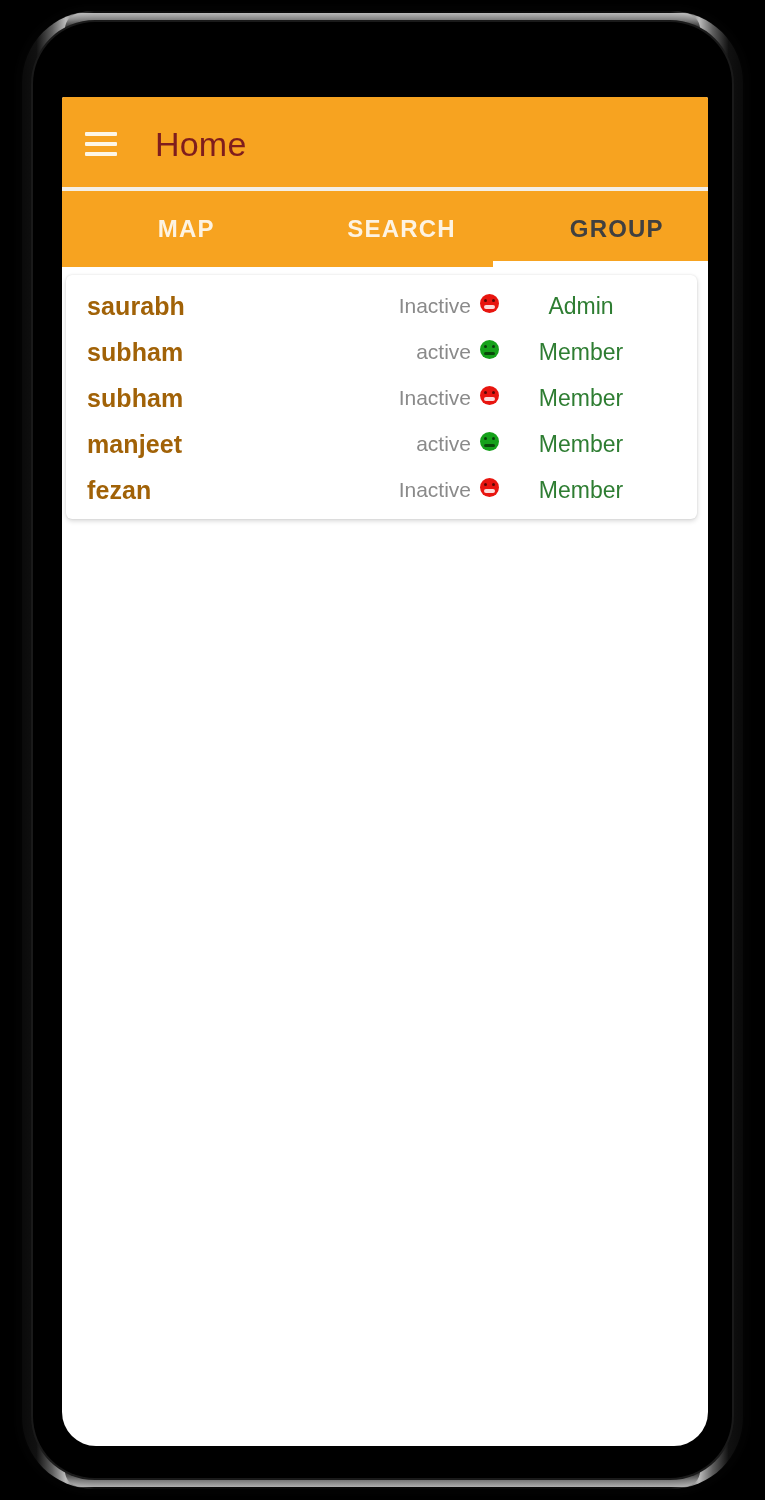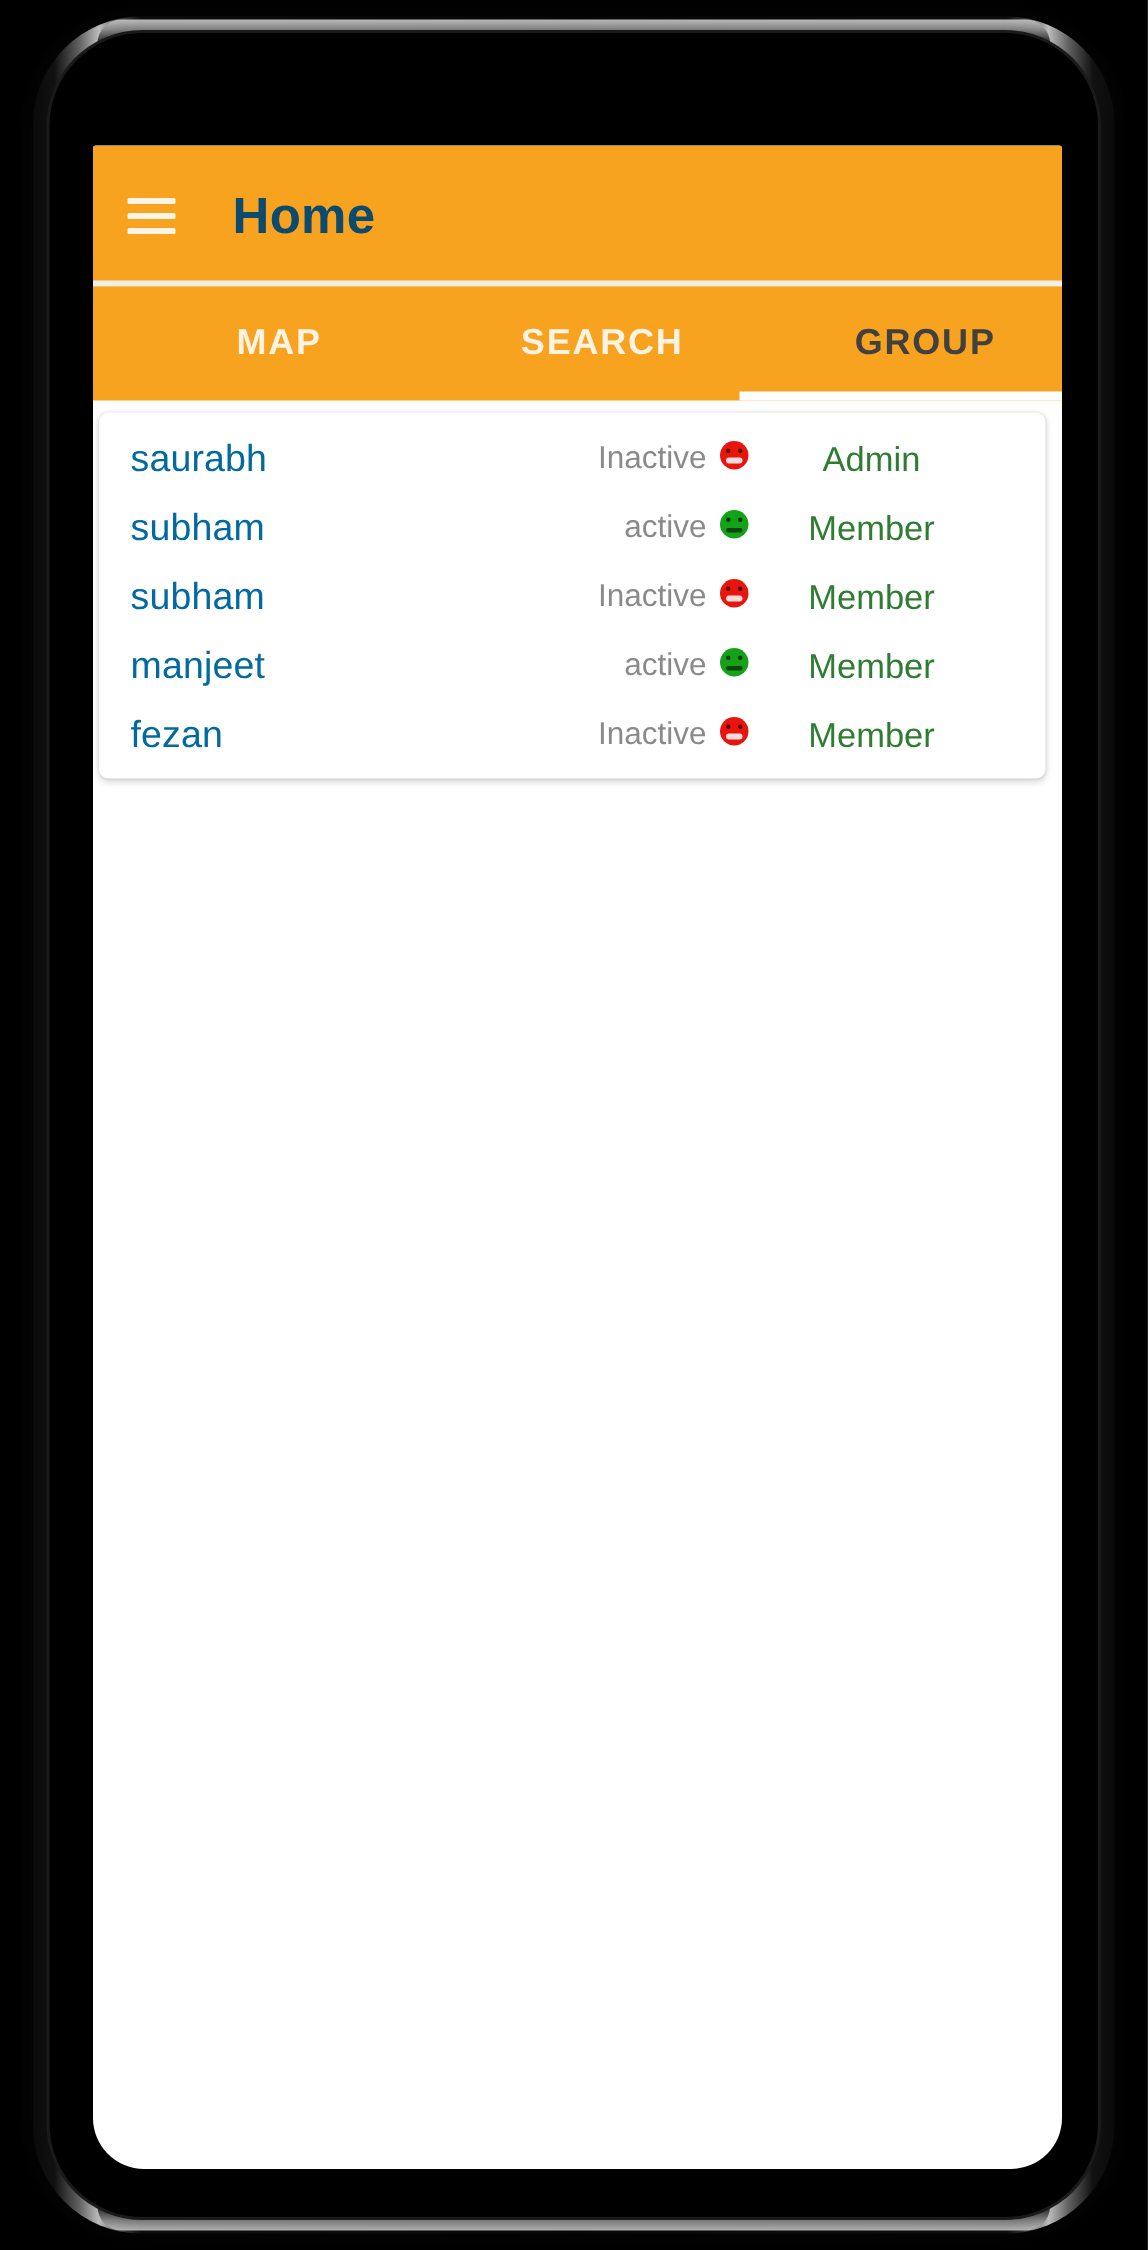--- a/index.html
+++ b/index.html
@@ -80,23 +80,23 @@
   }
   .hamburger{
     width:32px; height:24px;
     margin-left:23px;
     display:flex; flex-direction:column; justify-content:space-between;
     cursor:pointer;
   }
   .hamburger span{ display:block; height:4px; background:#fdf6e6; border-radius:1px; }
   #appbar-title{
     margin-left:38px;
-    color:#0c4a6e;
+    color:#7f1d1d;
     font-size:34px;
-    font-weight:700;
+    font-weight:400;
     letter-spacing:.2px;
   }
 
   
   #tabs{
     height:76px; background:#F7A320;
     display:flex; position:relative;
   }
   .tab{
     flex:1; display:flex; align-items:center; justify-content:center;
@@ -119,23 +119,23 @@
     box-shadow:0 2px 5px rgba(0,0,0,.16), 0 0 2px rgba(0,0,0,.10);
     padding:8px 0 6px 0;
   }
   .member-row{
     display:flex; align-items:center;
     height:46px;
     padding:0 6px 0 21px;
   }
   .col-name{
     flex:0 0 238px;
-    color:#0369a1;
+    color:#a16207;
     font-size:25px;
-    font-weight:400;
+    font-weight:700;
     letter-spacing:.1px;
   }
   .col-status{
     flex:0 0 174px;
     display:flex; align-items:flex-start; justify-content:flex-end;
     gap:9px;
   }
   .status-text{
     color:#8a8a8a;
     font-size:21px;

